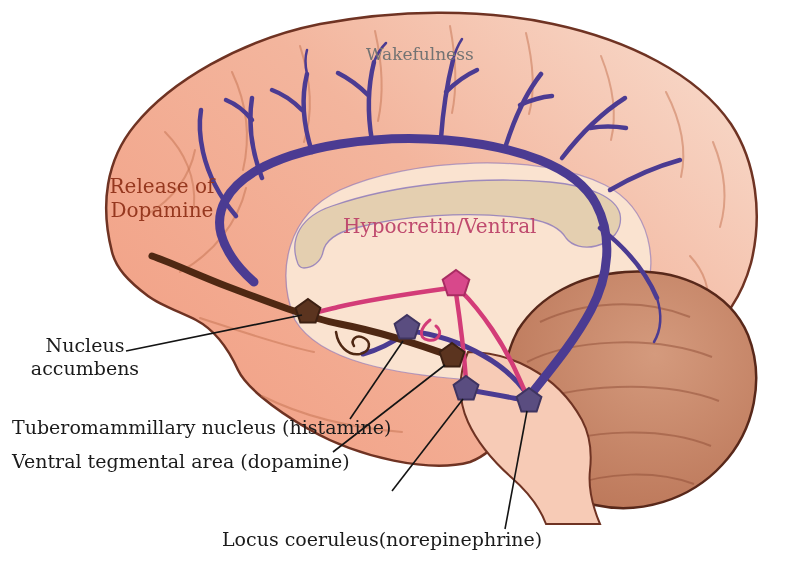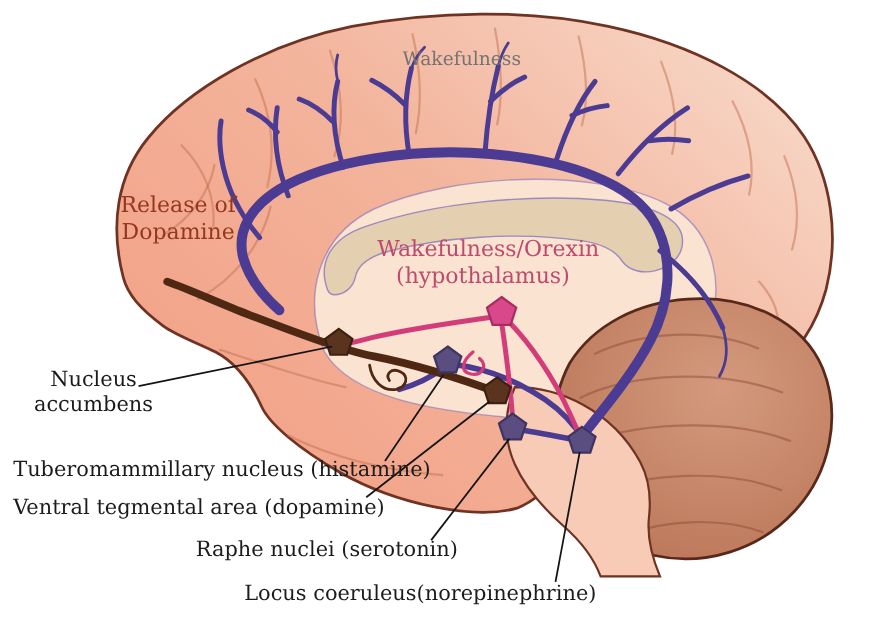--- a/index.html
+++ b/index.html
@@ -142,29 +142,27 @@
   </svg>
 
   <div class="lbl" id="lbl-wakefulness">Wakefulness</div>
 
   <div class="lbl center" id="lbl-dopamine">
     <div>Release of</div>
     <div>Dopamine</div>
   </div>
 
   <div class="lbl center" id="lbl-hypocretin">
-    <div>Wakefulness/Orexin</div>
-    <div>(hypothalamus)</div>
+    <div>Hypocretin/Ventral</div>
   </div>
 
   <div class="lbl center" id="lbl-nacc">
     <div>Nucleus</div>
     <div>accumbens</div>
   </div>
 
   <div class="lbl" id="lbl-tmn">Tuberomammillary nucleus (histamine)</div>
 
   <div class="lbl" id="lbl-vta">Ventral tegmental area (dopamine)</div>
 
-  <div class="lbl" id="lbl-raphe">Raphe nuclei (serotonin)</div>
 
   <div class="lbl" id="lbl-lc">Locus coeruleus(norepinephrine)</div>
 </div>
 
 </body></html>

